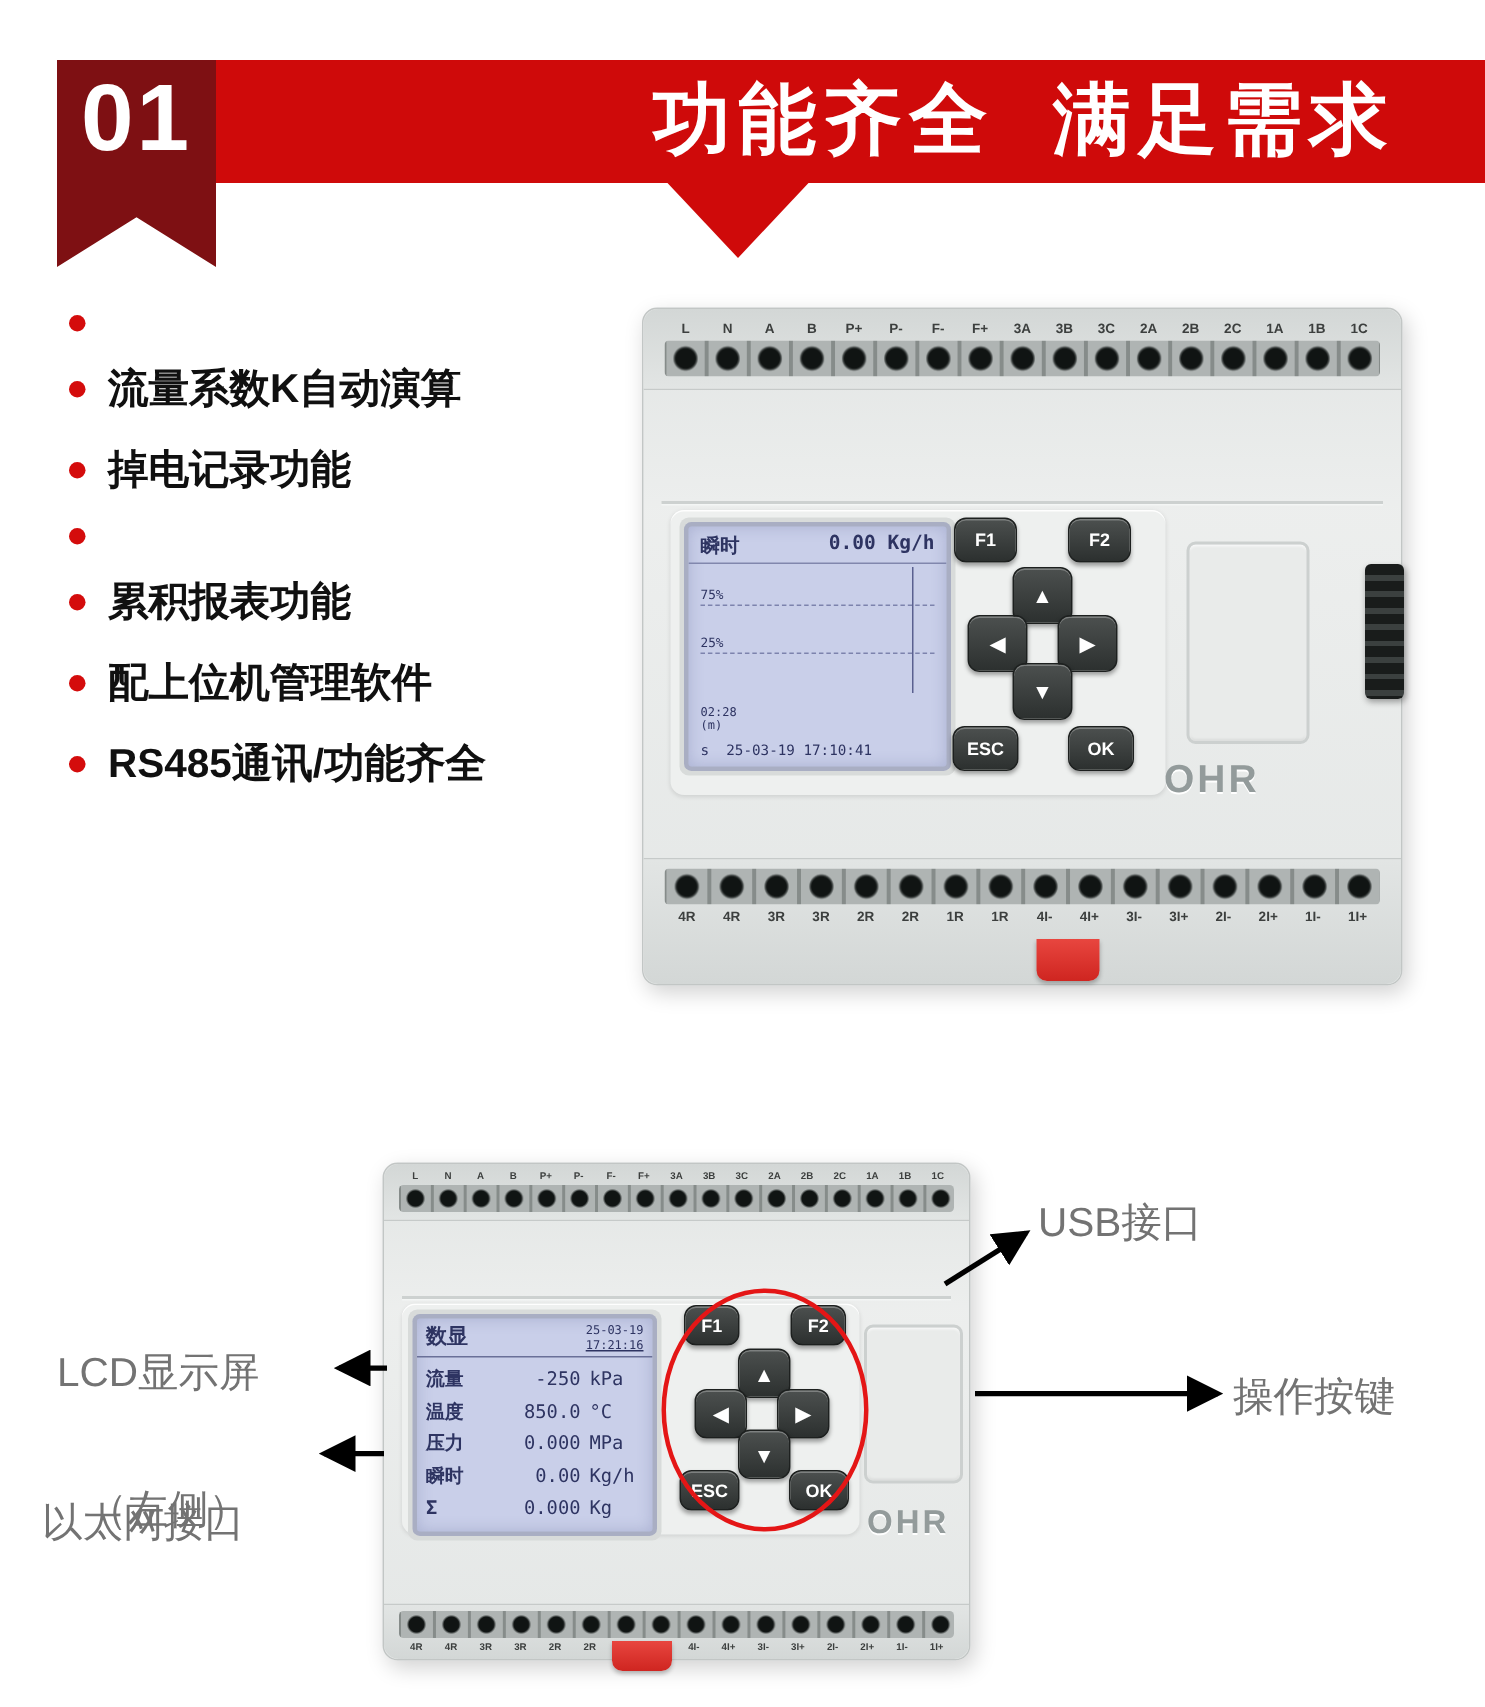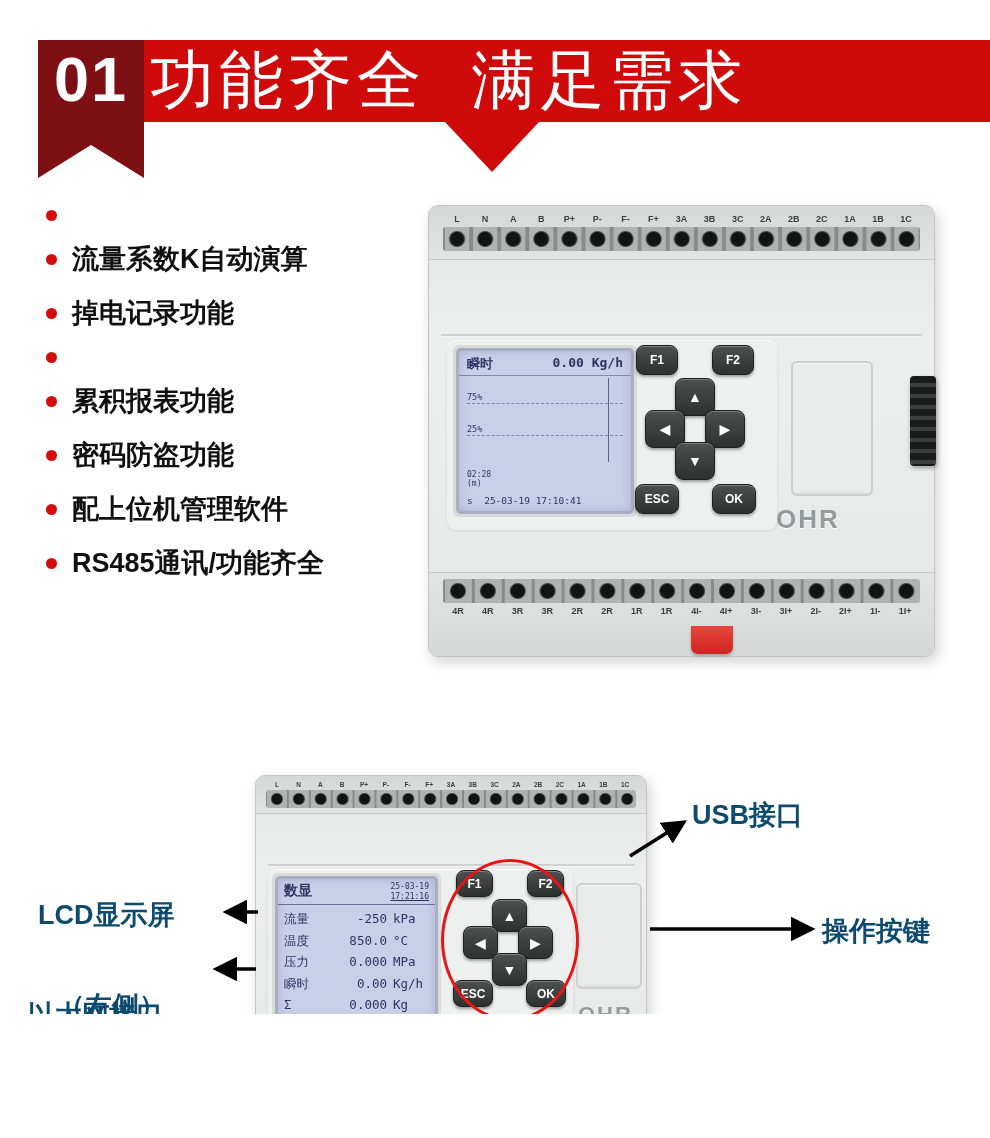--- a/index.html
+++ b/index.html
@@ -1,28 +1,28 @@
 <!DOCTYPE html>
 <html><head>
 <meta charset="utf-8">
 <style>
   * { box-sizing: border-box; margin: 0; padding: 0; }
   html,body { background:#fff; }
   body { font-family: "Liberation Sans", "DejaVu Sans", sans-serif; }
-  .page { position: relative; width: 990px; height: 1014px; background: #fff; overflow: hidden; margin: 0 auto; }
+  .page { position: relative; width: 990px; height: 1138px; background: #fff; overflow: hidden; margin: 0 auto; }
 
   
   .banner { position:absolute; left:38px; right:0; top:40px; height:82px; background:#cf0a0a; }
   .banner-notch { position:absolute; left:445px; top:122px; width:0; height:0;
     border-left:47px solid transparent; border-right:47px solid transparent; border-top:50px solid #cf0a0a; }
   .ribbon { position:absolute; left:38px; top:40px; width:106px; height:138px; background:#7e1013;
     clip-path: polygon(0 0, 100% 0, 100% 100%, 50% 76%, 0 100%); text-align:center; }
   .ribbon span { display:inline-block; margin-top:8px; color:#fff; font-size:63px; font-weight:800; line-height:1; letter-spacing:2px; }
   .banner-title { position:absolute; left:150px; right:60px; top:40px; height:82px; line-height:80px;
-    text-align:left; color:#fff; font-size:64px; font-weight:400; letter-spacing:5px; white-space:pre; }
+    text-align:right; color:#fff; font-size:52px; font-weight:700; letter-spacing:5px; white-space:pre; }
 
   
   .features { position:absolute; left:46px; top:210px; list-style:none; display:flex; flex-direction:column; gap:23px; }
   .feature { display:flex; align-items:center; font-size:27px; line-height:31px; font-weight:600; color:#101010; }
   .dot { width:11px; height:11px; border-radius:50%; background:#d40c0c; margin-right:15px; flex:none; }
 
   
   .device { position:absolute; background:linear-gradient(180deg,#e2e5e4,#eaecebe0 30%,#e4e7e6); border:1px solid #c2c6c5;
     border-radius:10px; box-shadow: 3px 5px 14px rgba(0,0,0,.18); }
   .tstrip { position:relative; }
@@ -107,26 +107,26 @@
   .d2 .k-esc { left:197px; top:204px; width:40px; height:27px; }
   .d2 .k-ok { left:270px; top:204px; width:40px; height:27px; }
   .redcircle { position:absolute; left:185px; top:83px; width:138px; height:162px; border:3px solid #e41616; border-radius:50%; z-index:4; pointer-events:none; }
 
   .lhdr { display:flex; justify-content:space-between; align-items:flex-start; padding:3px 6px 2px; border-bottom:1px solid #6a7098; }
   .ltitle { font-size:14px; font-weight:bold; }
   .ldt { text-align:left; font-size:8px; line-height:1.25; }
   .ldt .t2 { text-decoration:underline; }
   .lrows { padding:3px 6px 0; }
   .lrows .row { display:flex; font-size:12.5px; line-height:1.72; }
-  .lrows .rl { width:36px; }
+  .lrows .rl { width:36px;font-weight:bold; }
   .lrows .rv { flex:1; text-align:right; }
   .lrows .ru { width:42px; padding-left:6px; }
 
   
-  .ann { position:absolute; font-size:27px; font-weight:700; color:#0c4a6e; z-index:5; white-space:nowrap; }
+  .ann { position:absolute; font-size:27px; font-weight:400; color:#737373; z-index:5; white-space:nowrap; }
   .ann.usb  { left:692px; top:797px; }
   .ann.lcdl { left:38px;  top:897px; }
   .ann.eth1 { left:28px;  top:997px; }
   .ann.eth2 { left:58px;  top:988px; }
   .ann.keys { left:822px; top:913px; }
   .arrows { position:absolute; left:0; top:0; z-index:5; pointer-events:none; }
 </style>
 </head>
 <body>
 
@@ -150,24 +150,20 @@
     <li class="feature">
         <span class="dot"></span>
         <span>掉电记录功能</span>
       </li>
     <li class="feature">
         <span class="dot"></span>
       </li>
     <li class="feature">
         <span class="dot"></span>
         <span>累积报表功能</span>
-      </li>
-    <li class="feature">
-        <span class="dot"></span>
-        <span>密码防盗功能</span>
       </li>
     <li class="feature">
         <span class="dot"></span>
         <span>配上位机管理软件</span>
       </li>
     <li class="feature">
         <span class="dot"></span>
         <span>RS485通讯/功能齐全</span>
       </li>
   </ul>

